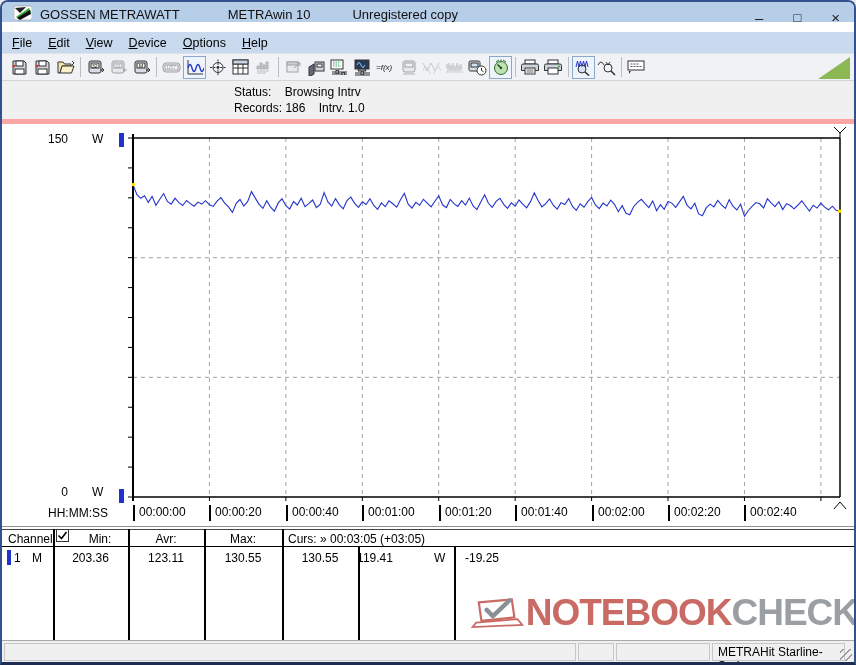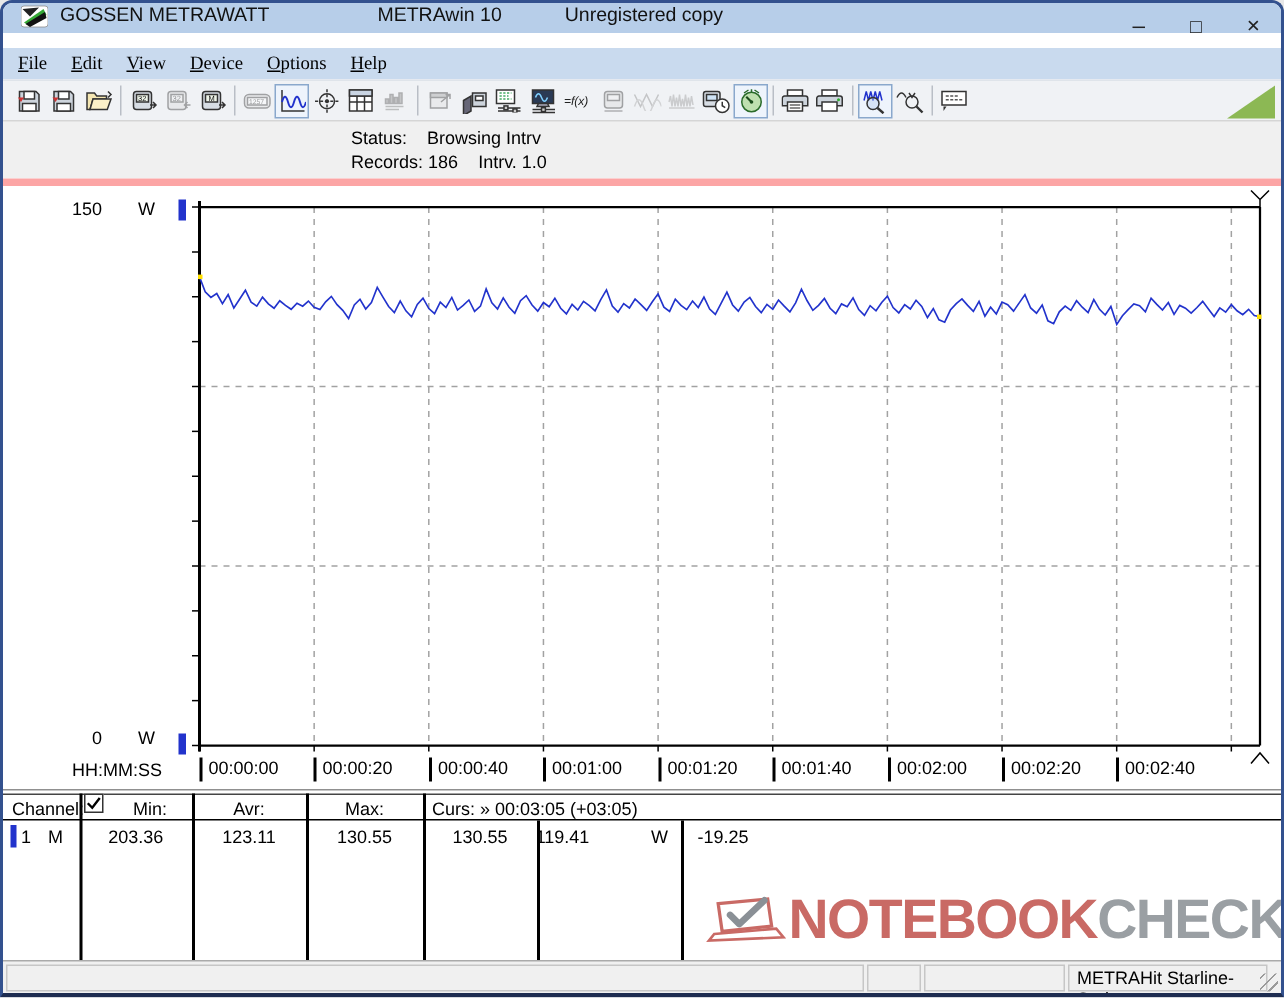--- a/index.html
+++ b/index.html
@@ -3,34 +3,34 @@
 <meta charset="utf-8">
 <style>
   * { margin:0; padding:0; box-sizing:border-box; }
   html,body { width:856px; height:665px; font-family:"Liberation Sans", sans-serif; }
   body { position:relative; background:#e8e8e8; overflow:hidden; }
   .window { position:absolute; inset:0; border:2px solid #33518e; border-bottom:3px solid #1d2c50;
             border-radius:8px 8px 0 0; overflow:hidden; background:#fff; }
 
   
   .titlebar { position:absolute; left:0; top:0; width:100%; height:20px; background:#b7cee9;
-              display:flex; align-items:flex-start; font-size:13px; color:#111; }
+              display:flex; align-items:flex-end; font-size:13px; color:#111; }
   .titlebar .app-icon { margin-left:12px; width:18px; height:18px; }
   .t-left  { margin-left:8px; }
-  .t-mid   { margin-left:72px; }
+  .t-mid   { margin-left:48px; }
   .t-right { margin-left:42px; }
   .winbtns { position:absolute; right:14px; top:0; height:30px; display:flex; align-items:center; gap:30px;
              font-size:15px; color:#222; }
   .winbtns span { cursor:default; }
   .btn-max { font-size:13px; }
 
   
   .menubar { position:absolute; left:0; top:30px; width:100%; height:21px; background:#c9daee;
              display:flex; align-items:center; font-size:12.5px; color:#000; }
-  .menu-item { display:inline-block; padding:2px 8px;font-family:Liberation Serif, serif; }
+  .menu-item { display:inline-block; padding:2px 8px; }
   .menu-item::first-letter { text-decoration:underline; }
   .menu-item:first-child { margin-left:2px; }
 
   
   .toolbar { position:absolute; left:0; top:51px; width:100%; height:27px; background:#f0f2f5;
              border-top:1px solid #dfe4ea; display:flex; align-items:center; padding-left:6px; }
   .tbtn { width:23px; height:23px; display:flex; align-items:center; justify-content:center; border:1px solid transparent; }
   .tbtn.active { background:#eef4fc; border:1px solid #8aa8cc; }
   .tbtn.disabled { opacity:.42; filter:grayscale(1); }
   .tsep { width:1px; height:20px; background:#b9bec6; margin:0 3px; }

